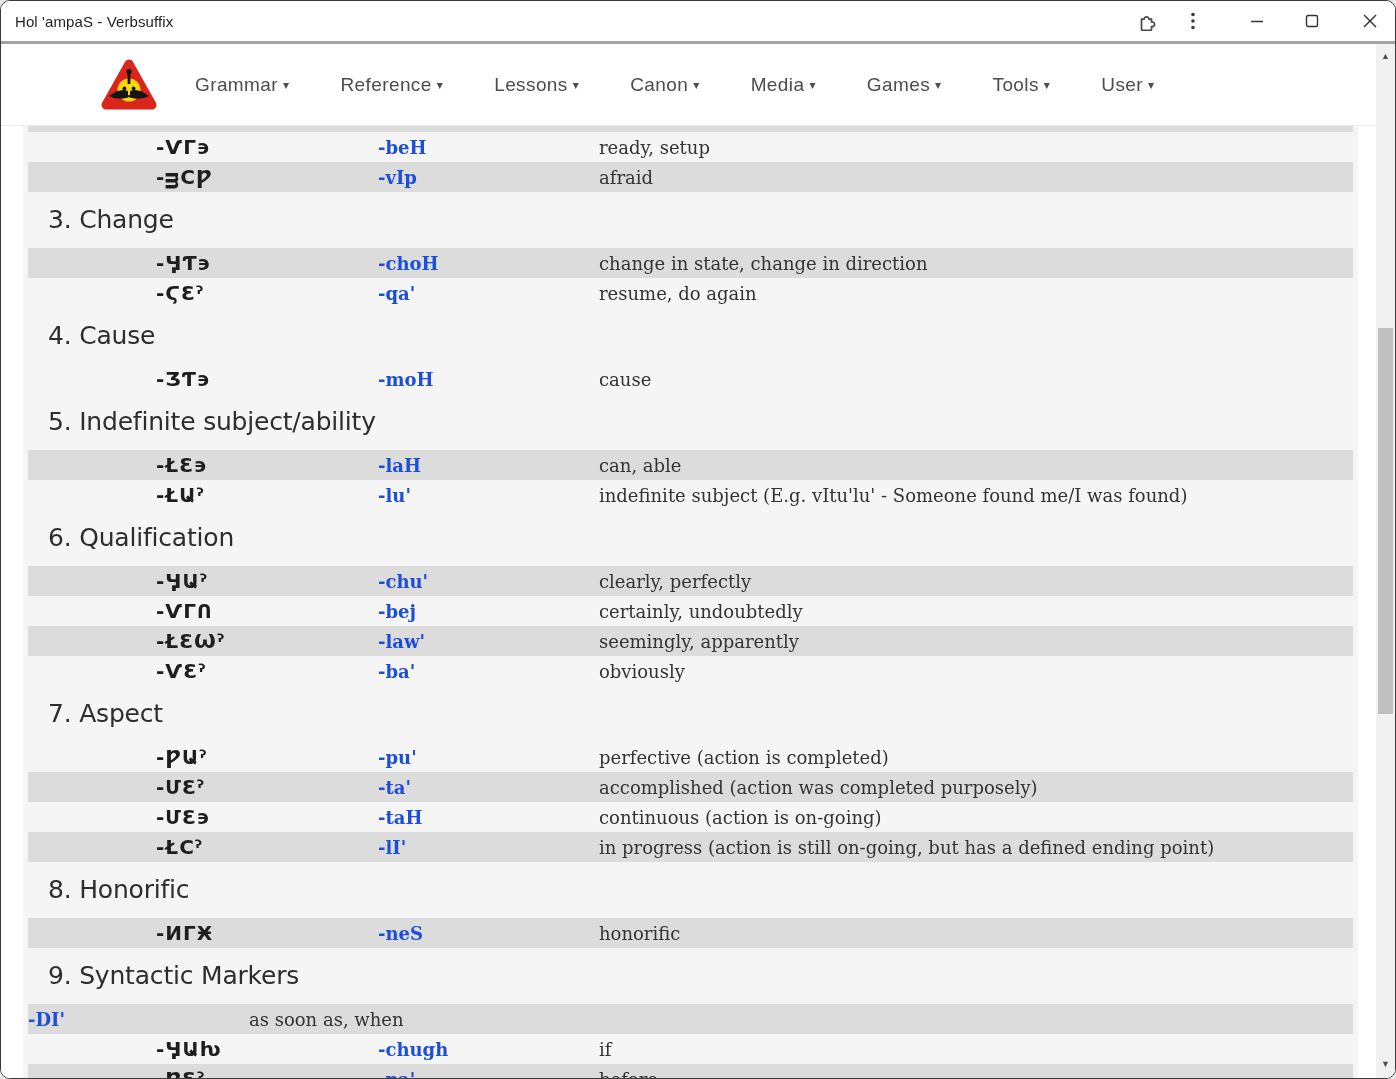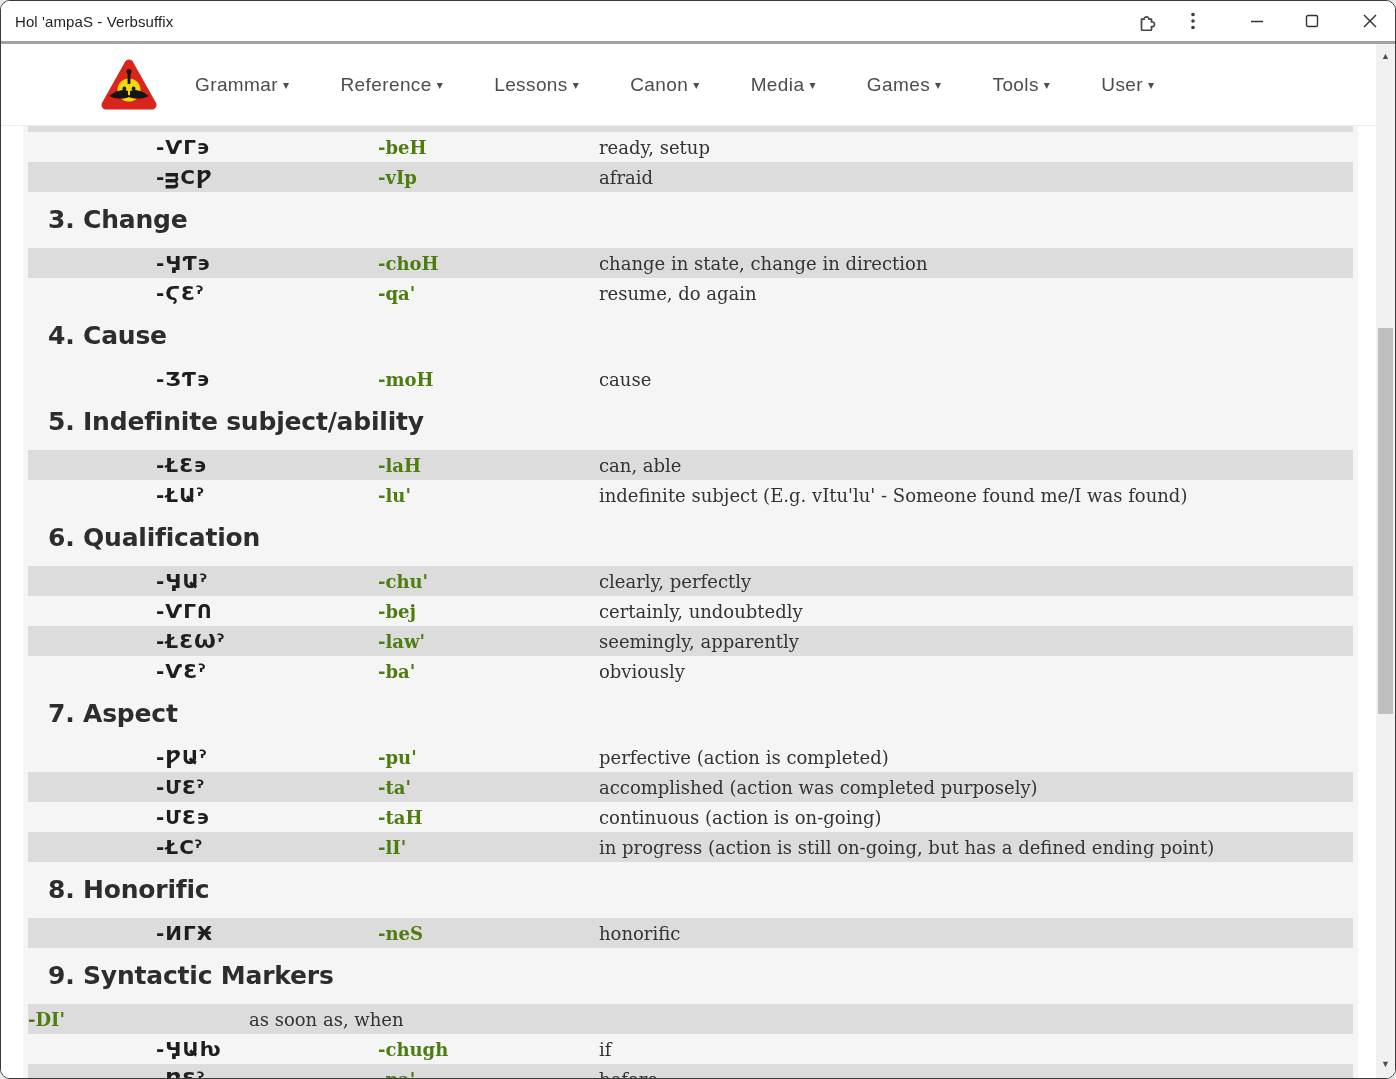--- a/index.html
+++ b/index.html
@@ -31,29 +31,29 @@
   .logo{margin-left:100px;margin-right:38px;width:56px;height:54px;flex:0 0 auto;}
   .nav-items{display:flex;align-items:center;gap:51px;}
   .nav-item{display:flex;align-items:center;font-size:19px;color:#4d4d4d;letter-spacing:.4px;cursor:pointer;text-decoration:none;}
   .caret{font-size:12px;margin-left:5px;color:#4d4d4d;line-height:1;}
   
   .sheet{
     position:absolute;left:22px;top:82px;width:1335px;bottom:0;background:#f5f5f5;overflow:hidden;
   }
   .strip{height:6px;background:#dcdcdc;margin:0 5px;}
   h2.sec-h{
-    font-family:"DejaVu Sans",sans-serif;font-size:25px;font-weight:700;color:#2d2d2d;
+    font-family:"DejaVu Sans",sans-serif;font-size:25px;font-weight:400;color:#2d2d2d;
     letter-spacing:-.2px;line-height:30px;margin:13px 0 13px 25px;
   }
   .tbl{margin:0 5px;}
   .row{display:flex;height:30px;align-items:center;background:transparent;}
   .row.shaded{background:#dcdcdc;}
   .c1{width:350px;padding-left:128px;font-family:"DejaVu Sans",sans-serif;
       font-weight:700;font-size:20px;color:#1e1e1e;letter-spacing:1px;white-space:nowrap;}
-  .c2{width:221px;font-family:"DejaVu Serif",serif;font-weight:700;font-size:18px;color:#4d7c0f;white-space:nowrap;}
+  .c2{width:221px;font-family:"DejaVu Serif",serif;font-weight:700;font-size:18px;color:#1d4ed8;white-space:nowrap;}
   .c3{flex:1;font-family:"DejaVu Serif",serif;font-size:18px;color:#333;white-space:nowrap;overflow:hidden;}
   
   .scrollbar{position:absolute;right:0;top:0;width:19px;height:100%;background:#f1f1f1;}
   .sb-thumb{position:absolute;left:2px;width:15px;top:284px;height:386px;background:#bfbfbf;}
   .sb-arrow{position:absolute;left:0;width:19px;height:16px;display:flex;align-items:center;justify-content:center;
             font-size:9px;color:#4d4d4d;}
   .sb-up{top:4px;}
   .sb-down{bottom:6px;}
 </style>
 </head>

